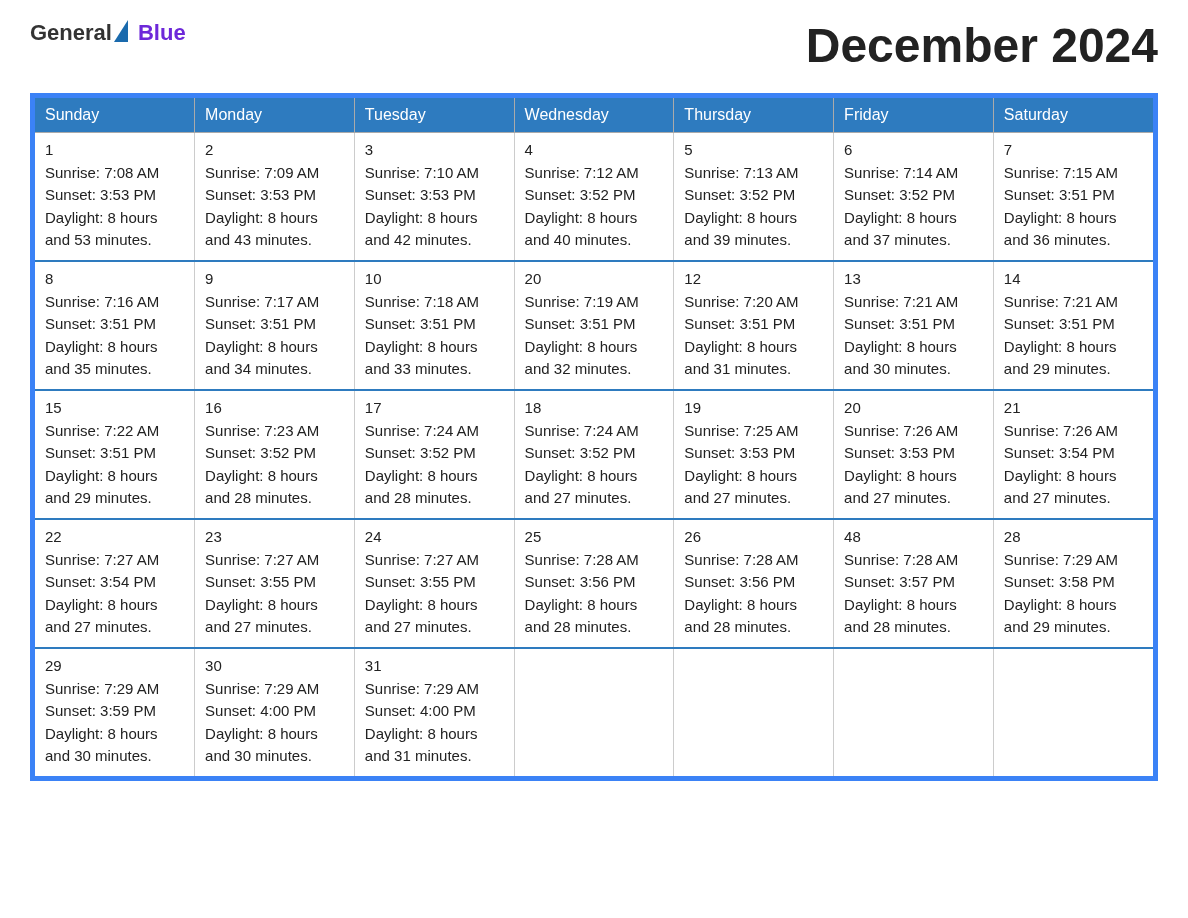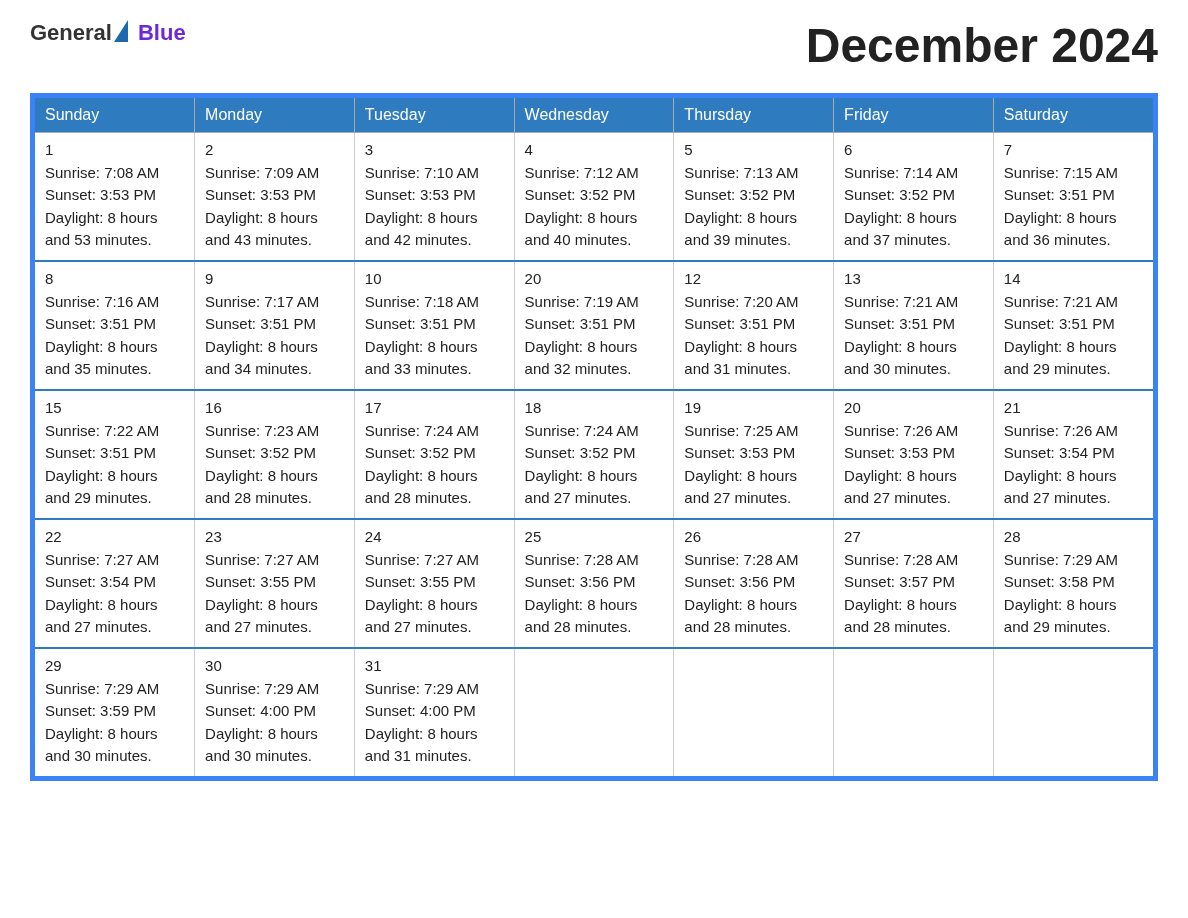--- a/index.html
+++ b/index.html
@@ -366,21 +366,21 @@
         <td>
         <span class="day-num">26</span>
         <div class="day-info">
           <span>Sunrise: 7:28 AM</span><br>
           <span>Sunset: 3:56 PM</span><br>
           <span>Daylight: 8 hours</span><br>
           <span>and 28 minutes.</span>
         </div>
       </td>
         <td>
-        <span class="day-num">27</span>
+        <span class="day-num">48</span>
         <div class="day-info">
           <span>Sunrise: 7:28 AM</span><br>
           <span>Sunset: 3:57 PM</span><br>
           <span>Daylight: 8 hours</span><br>
           <span>and 28 minutes.</span>
         </div>
       </td>
         <td>
         <span class="day-num">28</span>
         <div class="day-info">

